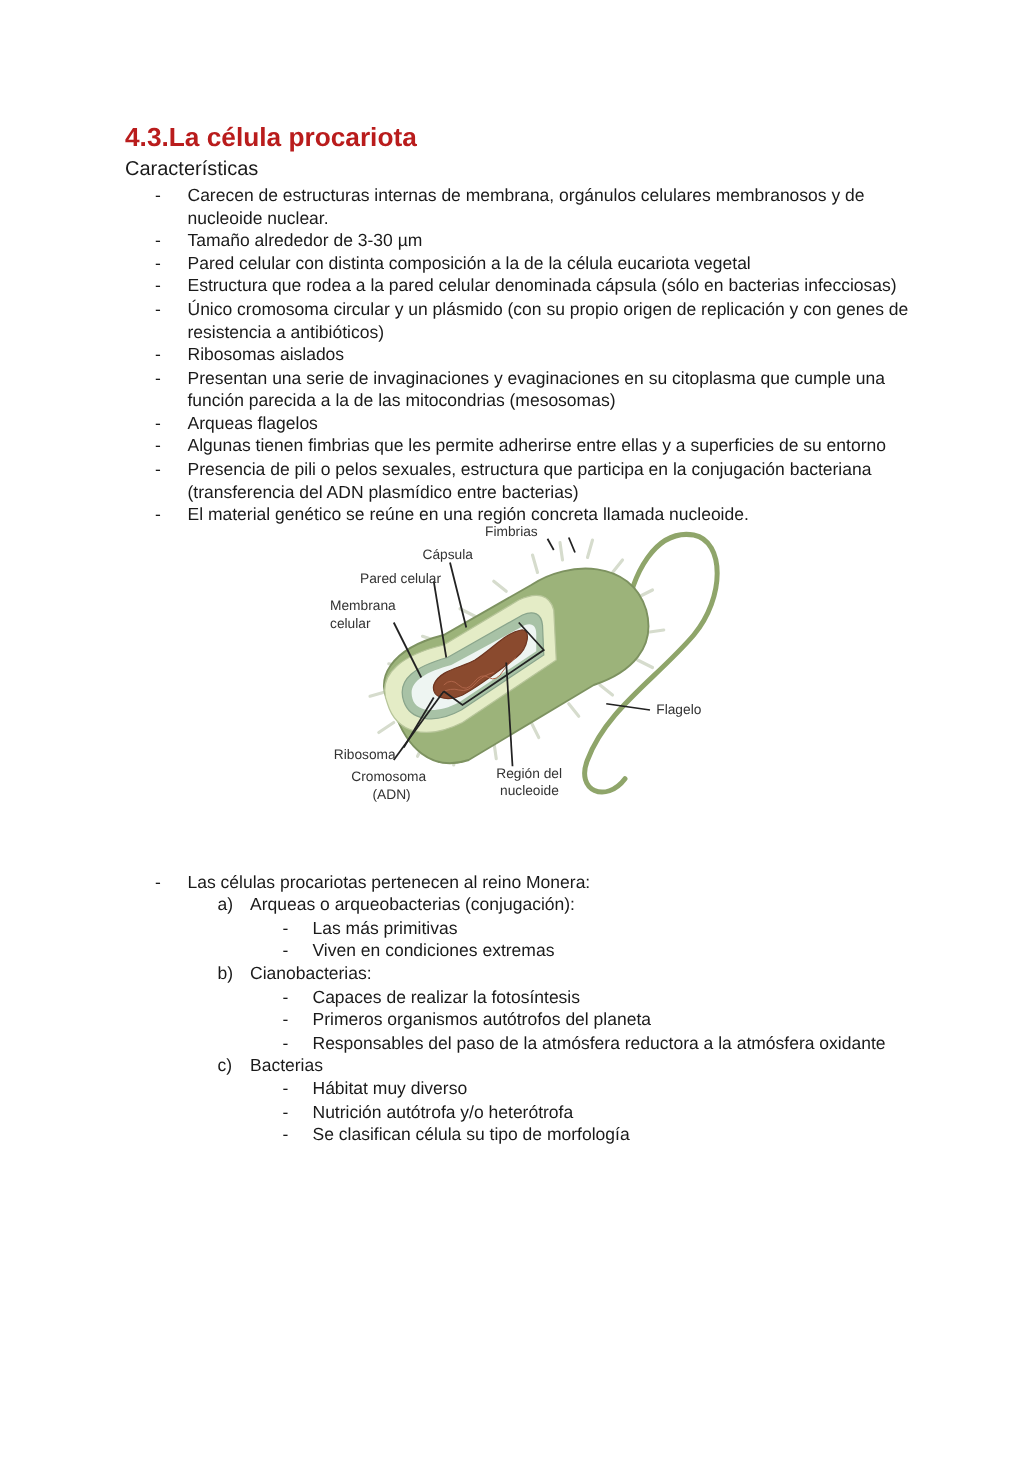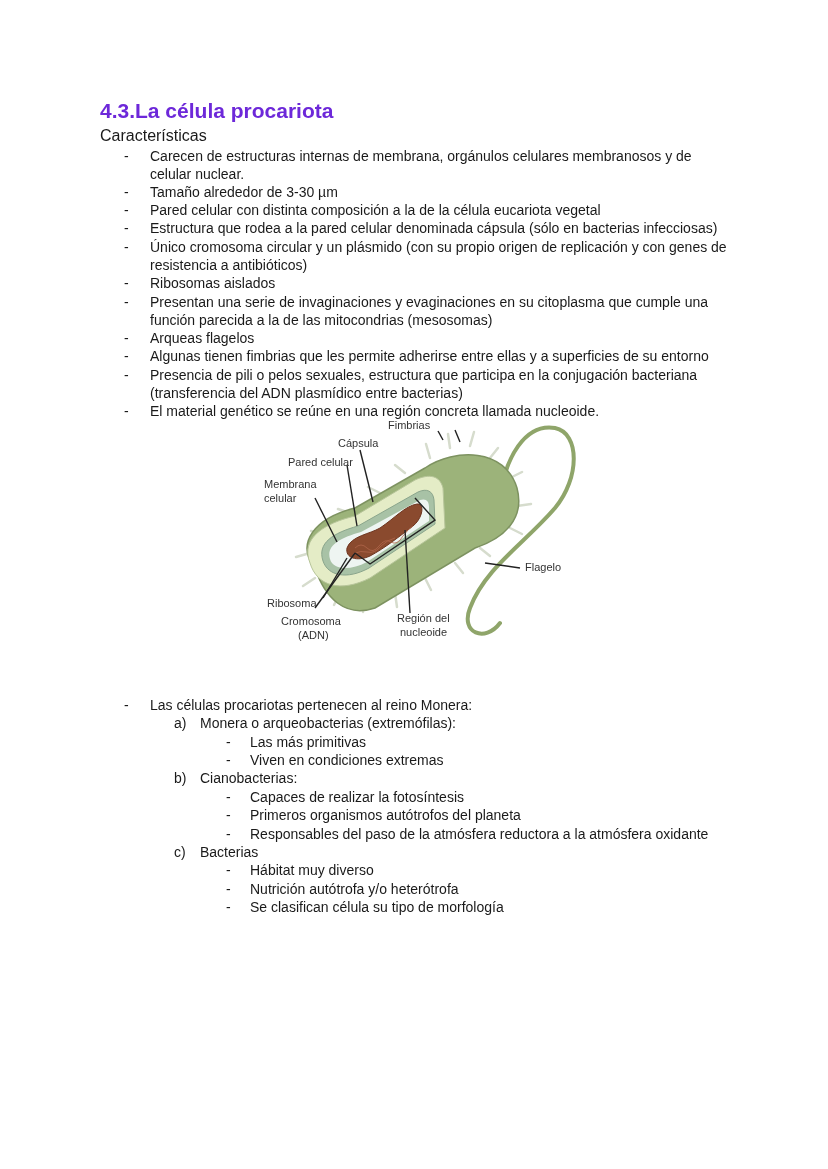--- a/index.html
+++ b/index.html
@@ -1,36 +1,36 @@
 <!DOCTYPE html>
 <html><head>
 <meta charset="utf-8">
 <style>
   html, body { margin: 0; padding: 0; background: #ffffff; }
   body { width: 828px; height: 1169px; position: relative; overflow: hidden;
          font-family: "Liberation Sans", sans-serif; color: #1a1a1a; }
   .page { position: absolute; left: 0; top: 0; width: 828px; height: 1169px; }
-  .title { position: absolute; left: 100px; top: 99px; font-size: 21px; font-weight: bold; margin: 0; color:#6d28d9; }
+  .title { position: absolute; left: 100px; top: 99px; font-size: 21px; font-weight: bold; margin: 0; color:#b91c1c; }
   .subtitle { position: absolute; left: 100px; top: 127px; font-size: 16px; }
   .line { position: absolute; font-size: 14px; line-height: 18px; white-space: nowrap; text-align: right; }
   .dash { position: absolute; font-size: 14px; line-height: 18px; }
   .diagram { position: absolute; left: 255px; top: 418px; width: 330px; height: 230px; }
   .lbl { font-family: "Liberation Sans", sans-serif; font-size: 11px; fill: #333; }
 </style>
 </head>
 <body>
 
 <div class="page">
   <h1 class="title">4.3.La célula procariota</h1>
   <div class="subtitle">Características</div>
 
   <div>
     <span class="dash" style="left:124px;top:147px">-</span>
     <span class="line" style="left:150px;top:147px">Carecen de estructuras internas de membrana, orgánulos celulares membranosos y de</span>
-    <span class="line" style="left:150px;top:165px">celular nuclear.</span>
+    <span class="line" style="left:150px;top:165px">nucleoide nuclear.</span>
 
     <span class="dash" style="left:124px;top:183px">-</span>
     <span class="line" style="left:150px;top:183px">Tamaño alrededor de 3-30 µm</span>
 
     <span class="dash" style="left:124px;top:201px">-</span>
     <span class="line" style="left:150px;top:201px">Pared celular con distinta composición a la de la célula eucariota vegetal</span>
 
     <span class="dash" style="left:124px;top:219px">-</span>
     <span class="line" style="left:150px;top:219px">Estructura que rodea a la pared celular denominada cápsula (sólo en bacterias infecciosas)</span>
 
@@ -121,21 +121,21 @@
     <text class="lbl" x="43" y="221">(ADN)</text>
     <text class="lbl" x="142" y="204">Región del</text>
     <text class="lbl" x="145" y="218">nucleoide</text>
   </svg>
 
   <div>
     <span class="dash" style="left:124px;top:696px">-</span>
     <span class="line" style="left:150px;top:696px">Las células procariotas pertenecen al reino Monera:</span>
 
     <span class="line" style="left:174px;top:714px">a)</span>
-    <span class="line" style="left:200px;top:714px">Monera o arqueobacterias (extremófilas):</span>
+    <span class="line" style="left:200px;top:714px">Arqueas o arqueobacterias (conjugación):</span>
     <span class="dash" style="left:226px;top:733px">-</span>
     <span class="line" style="left:250px;top:733px">Las más primitivas</span>
     <span class="dash" style="left:226px;top:751px">-</span>
     <span class="line" style="left:250px;top:751px">Viven en condiciones extremas</span>
 
     <span class="line" style="left:174px;top:769px">b)</span>
     <span class="line" style="left:200px;top:769px">Cianobacterias:</span>
     <span class="dash" style="left:226px;top:788px">-</span>
     <span class="line" style="left:250px;top:788px">Capaces de realizar la fotosíntesis</span>
     <span class="dash" style="left:226px;top:806px">-</span>

